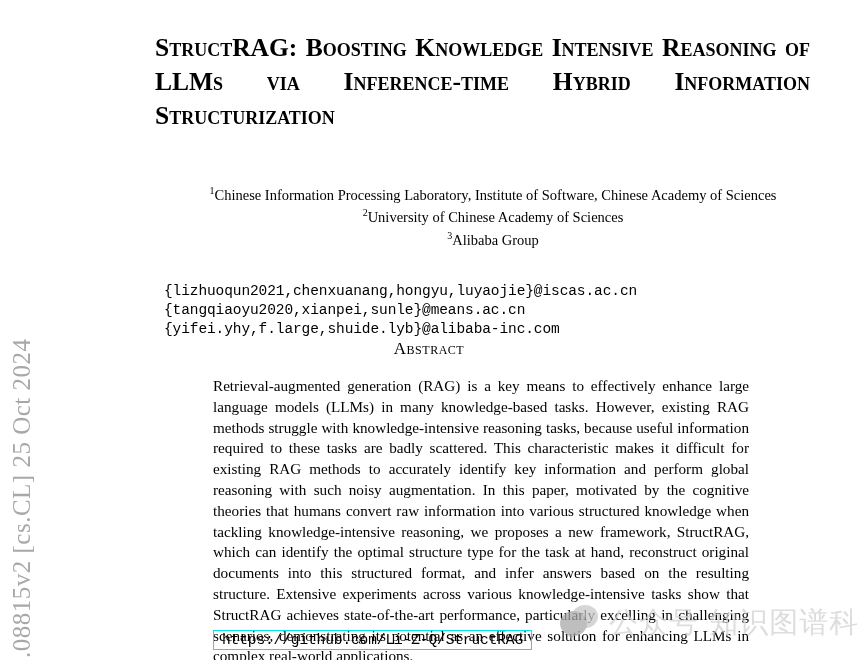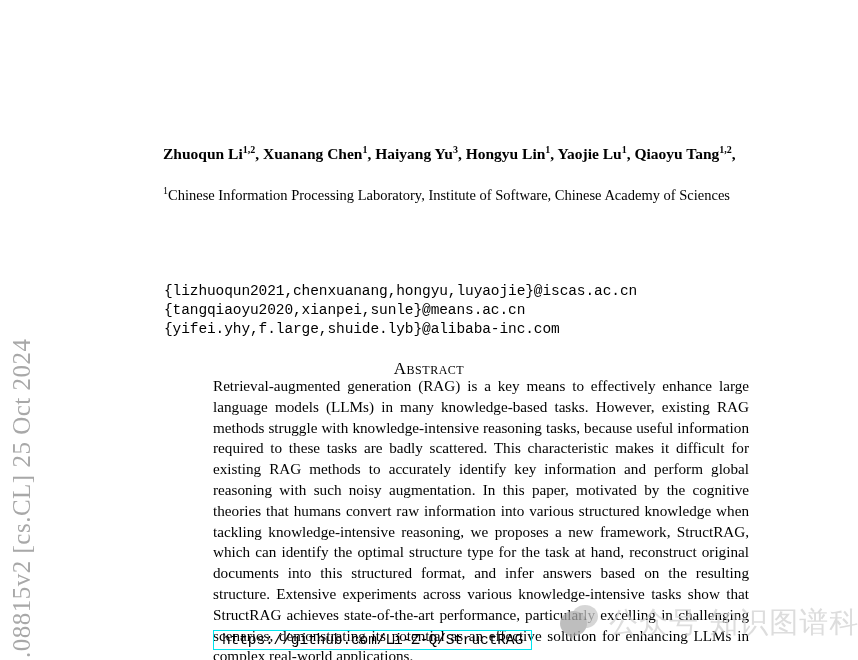--- a/index.html
+++ b/index.html
@@ -79,20 +79,21 @@
   }
 
   
   #affiliation-block {
     position: absolute;
     left: 163px;
     top: 182px;
     width: 660px;
     font-size: 14.5px;
     line-height: 18.5px;
+    text-align: center;
   }
   #affiliation-block .marker {
     font-size: 10px;
     vertical-align: super;
   }
 
   
   #email-block {
     position: absolute;
     left: 164px;
@@ -108,21 +109,20 @@
   
   #abstract-heading {
     position: absolute;
     left: 0;
     top: 339px;
     width: 858px;
     text-align: center;
     font-size: 17px;
     font-variant: small-caps;
     letter-spacing: 0.5px;
-    margin-top: 20px;
   }
   #abstract-body {
     position: absolute;
     left: 213px;
     top: 376px;
     width: 536px;
     font-size: 15.2px;
     line-height: 20.8px;
     text-align: justify;
   }
@@ -203,28 +203,34 @@
 </style>
 </head>
 <body>
 
 <div id="page">
 
   <div id="arxiv-stamp">
     <span class="stamp-text">.08815v2  [cs.CL]  25 Oct 2024</span>
   </div>
 
+  <h1 id="paper-title">StructRAG: Boosting Knowledge Intensive Reasoning of LLMs via Inference-time Hybrid Information Structurization</h1>
 
   <div id="author-block">
-    <div>Zhuoqun Li<sup class="aff">1,2</sup>, Xuanang Chen<sup class="aff">1</sup>, Haiyang Yu<sup class="aff">3</sup>, Hongyu Lin<sup class="aff">1</sup>, Yaojie Lu<sup class="aff">1</sup>, Qiaoyu Tang<sup class="aff">1,2</sup>,</div>
   </div>
 
   <div id="affiliation-block">
     <div>
       <span class="marker">1</span><span>Chinese Information Processing Laboratory, Institute of Software, Chinese Academy of Sciences</span>
+    </div>
+    <div>
+      <span class="marker">2</span><span>University of Chinese Academy of Sciences</span>
+    </div>
+    <div>
+      <span class="marker">3</span><span>Alibaba Group</span>
     </div>
   </div>
 
   <div id="email-block">
     <div>{lizhuoqun2021,chenxuanang,hongyu,luyaojie}@iscas.ac.cn</div>
     <div>{tangqiaoyu2020,xianpei,sunle}@means.ac.cn</div>
     <div>{yifei.yhy,f.large,shuide.lyb}@alibaba-inc.com</div>
   </div>
 
   <div id="abstract-heading">Abstract</div>

